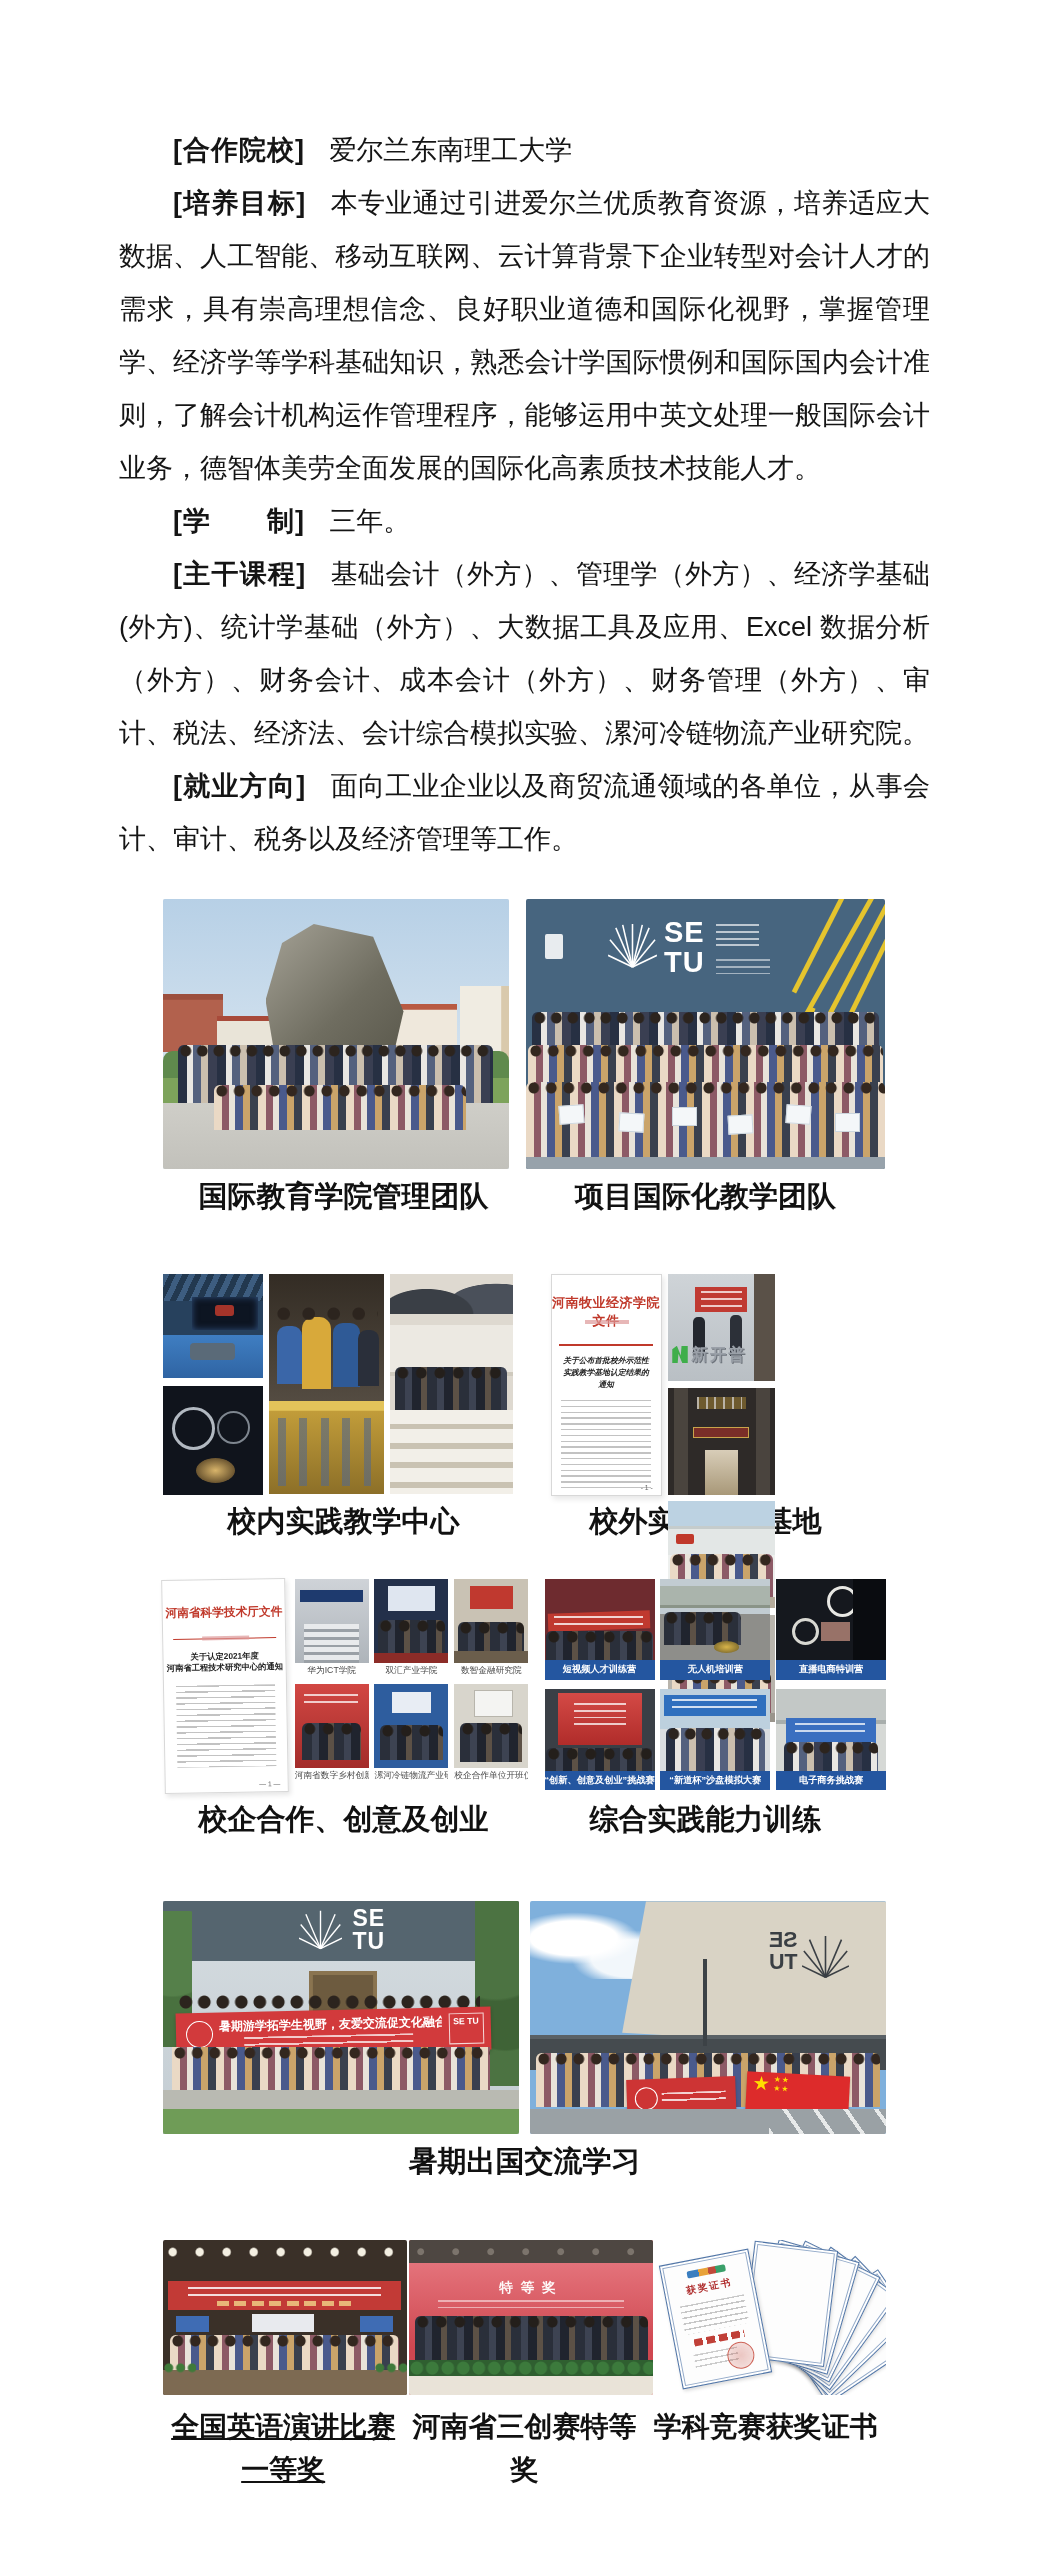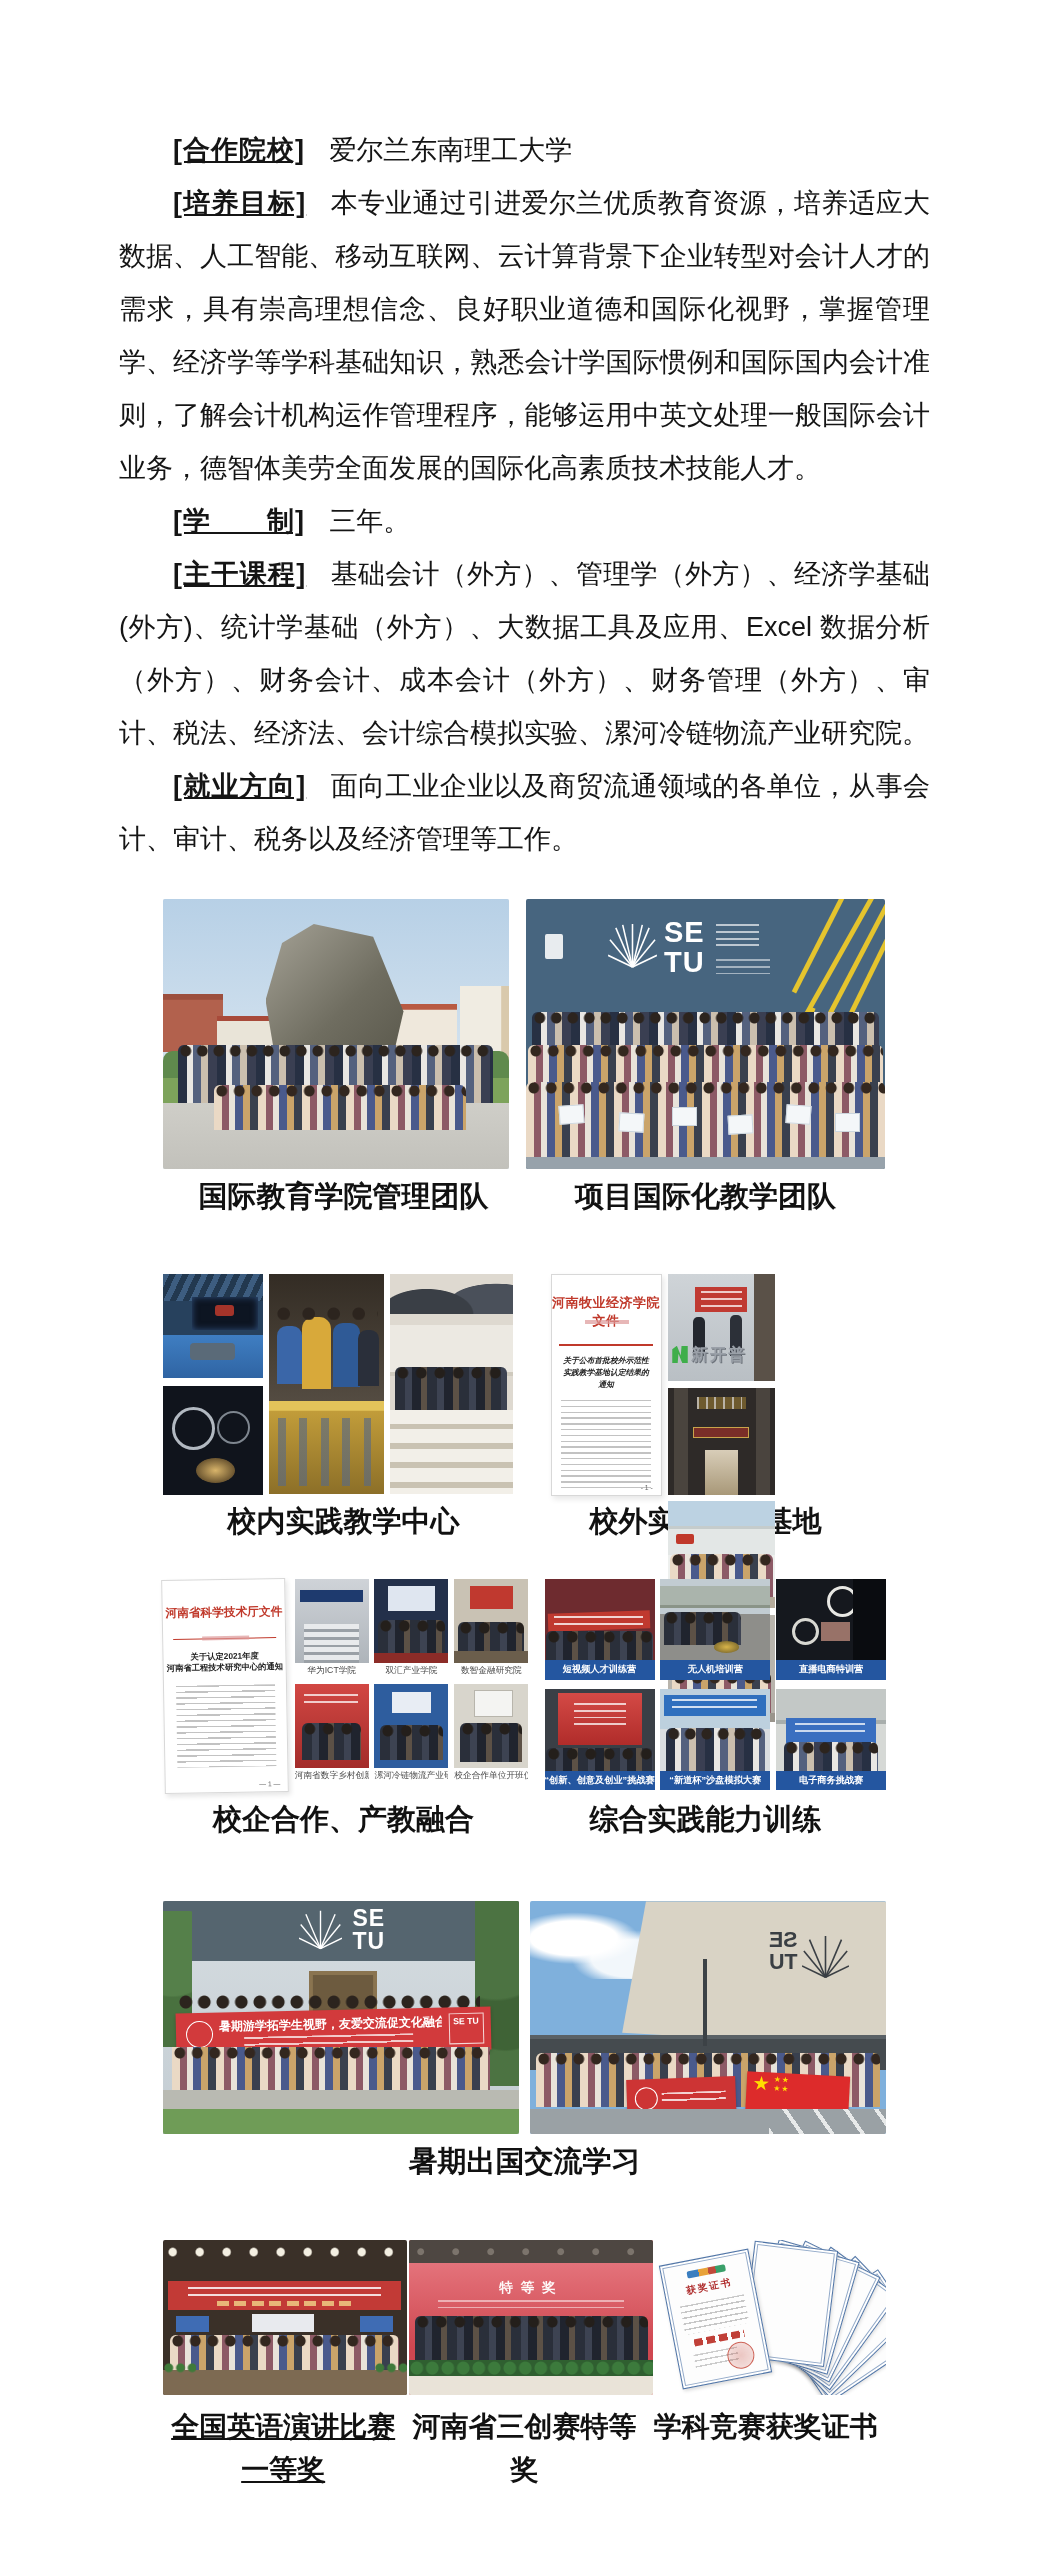--- a/index.html
+++ b/index.html
@@ -3,21 +3,21 @@
 <meta charset="utf-8">
 <style>
   html,body{margin:0;padding:0;background:#ffffff;}
   body{font-family:"Liberation Sans","DejaVu Sans",sans-serif;color:#141414;}
   .page{position:relative;width:1049px;height:2576px;background:#fff;margin:0 auto;overflow:hidden;}
 
   
   .doc-text{padding:124px 119px 0 119px;}
   .doc-text p{margin:0;font-size:27px;line-height:53px;text-align:justify;text-indent:2em;
               color:#151515;font-weight:500;}
-  .doc-text .lbl{font-weight:800;margin-right:.9em;letter-spacing:1px;text-decoration:underline;}
+  .doc-text .lbl{font-weight:800;margin-right:.9em;letter-spacing:1px;}
 
   
   .photos{width:724px;margin:33px auto 0 auto;}
   section.g{position:relative;}
   .ph{position:relative;overflow:hidden;background:#dfe3e6;border-radius:1.9px;flex:none;}
   .abs{position:absolute;}
   .caps{display:flex;margin-top:5.8px;}
   .cap{font-weight:800;font-size:29px;line-height:43px;color:#111;text-align:center;flex:1;}
   .cap.single{width:100%;}
 
@@ -315,21 +315,21 @@
           <div class="tile" style="width:110px;height:101px;background:#d6d9d6;">
             <div class="abs" style="left:0;top:0;right:0;height:35px;background:#c3c8c6;box-shadow:inset 0 -3.9px 0 #a8aeac;"></div>
             <div class="abs" style="left:9.7px;top:29px;right:9.7px;height:25px;background:#3a6fc0;"></div>
             <div class="abs tlines-w" style="left:19.4px;top:34px;width:70px;height:11.7px;opacity:.8;"></div>
             <div class="abs crowd crowd-a" style="left:7.8px;right:7.8px;bottom:19.4px;height:29px;"></div>
             <div class="blue-bar">电子商务挑战赛</div>
           </div>
         </div>
       </div>
       <div class="caps">
-        <div class="cap">校企合作、产教融合</div>
+        <div class="cap">校企合作、创意及创业</div>
         <div class="cap">综合实践能力训练</div>
       </div>
     </section>
 
     <section class="g" style="margin-bottom:57px;">
       <div style="display:flex;gap:11.7px;">
         <figure class="ph" style="width:356px;height:233px;margin:0;background:#c9d1d6;">
           <div class="abs" style="inset:0;background:linear-gradient(#d6dde1,#c3ccd2),repeating-linear-gradient(90deg,#87929a 0 2.9px,transparent 2.9px 45px),repeating-linear-gradient(0deg,#87929a 0 2.9px,transparent 2.9px 39px);background-blend-mode:normal;"></div>
           <div class="abs" style="left:0;right:0;top:0;height:60px;background:#55656f;"></div>
           <svg class="abs" style="left:136px;top:7.8px;" width="43" height="43" viewBox="0 0 50 50">

